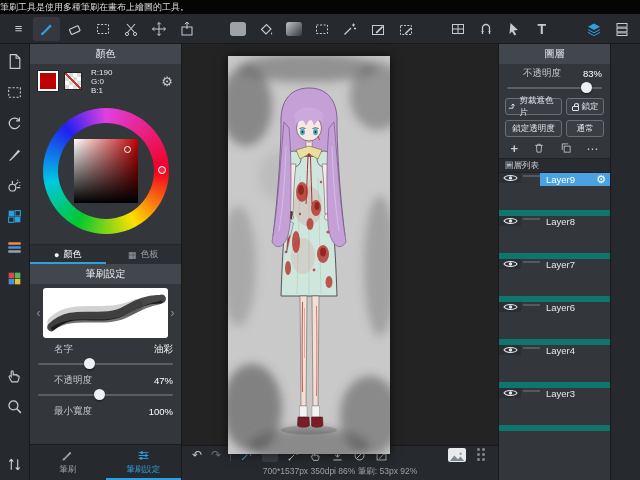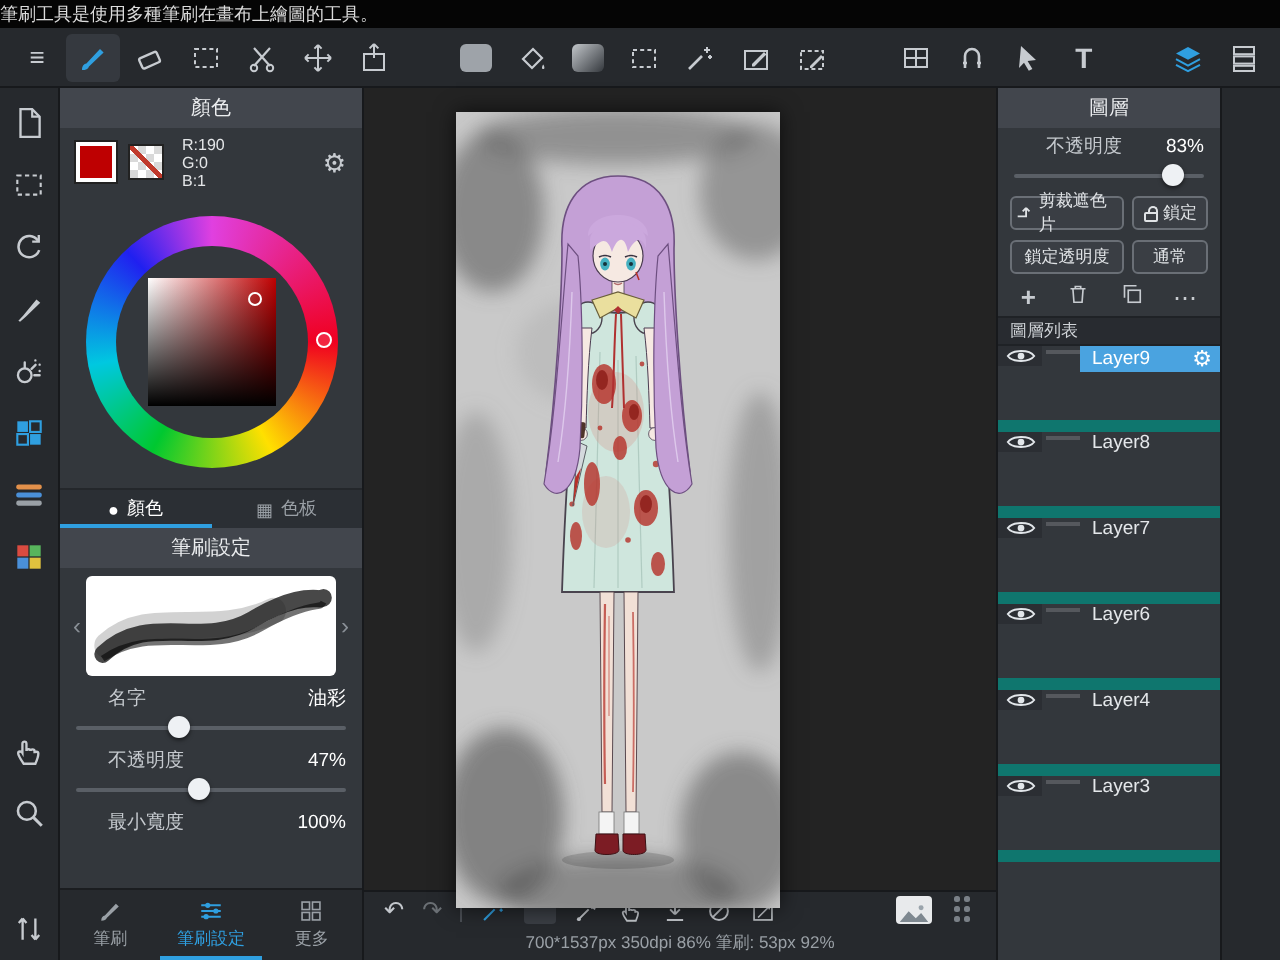--- a/index.html
+++ b/index.html
@@ -385,29 +385,20 @@
         </div>
         <div class="tab3 active">
           <svg viewBox="0 0 16 16">
               <path d="M2 4.5h12M2 8h12M2 11.5h12" stroke="currentColor" stroke-width="1.2"></path>
               <circle cx="6" cy="4.5" r="1.6" fill="currentColor"></circle>
               <circle cx="11" cy="8" r="1.6" fill="currentColor"></circle>
               <circle cx="5" cy="11.5" r="1.6" fill="currentColor"></circle>
             </svg>
           <span>筆刷設定</span>
         </div>
-        <div class="tab3">
-          <svg viewBox="0 0 16 16">
-              <rect x="2.5" y="2.5" width="4.6" height="4.6" fill="none" stroke="currentColor"></rect>
-              <rect x="8.9" y="2.5" width="4.6" height="4.6" fill="none" stroke="currentColor"></rect>
-              <rect x="2.5" y="8.9" width="4.6" height="4.6" fill="none" stroke="currentColor"></rect>
-              <rect x="8.9" y="8.9" width="4.6" height="4.6" fill="none" stroke="currentColor"></rect>
-            </svg>
-          <span>更多</span>
-        </div>
       </div>
     </div>
 
     <div class="canvasArea">
       <div class="canvasView">
         <svg class="artboard" viewBox="0 0 162 398">
           <defs>
               <filter id="bl" x="-40%" y="-40%" width="180%" height="180%">
                 <feGaussianBlur stdDeviation="5"></feGaussianBlur>
               </filter>

